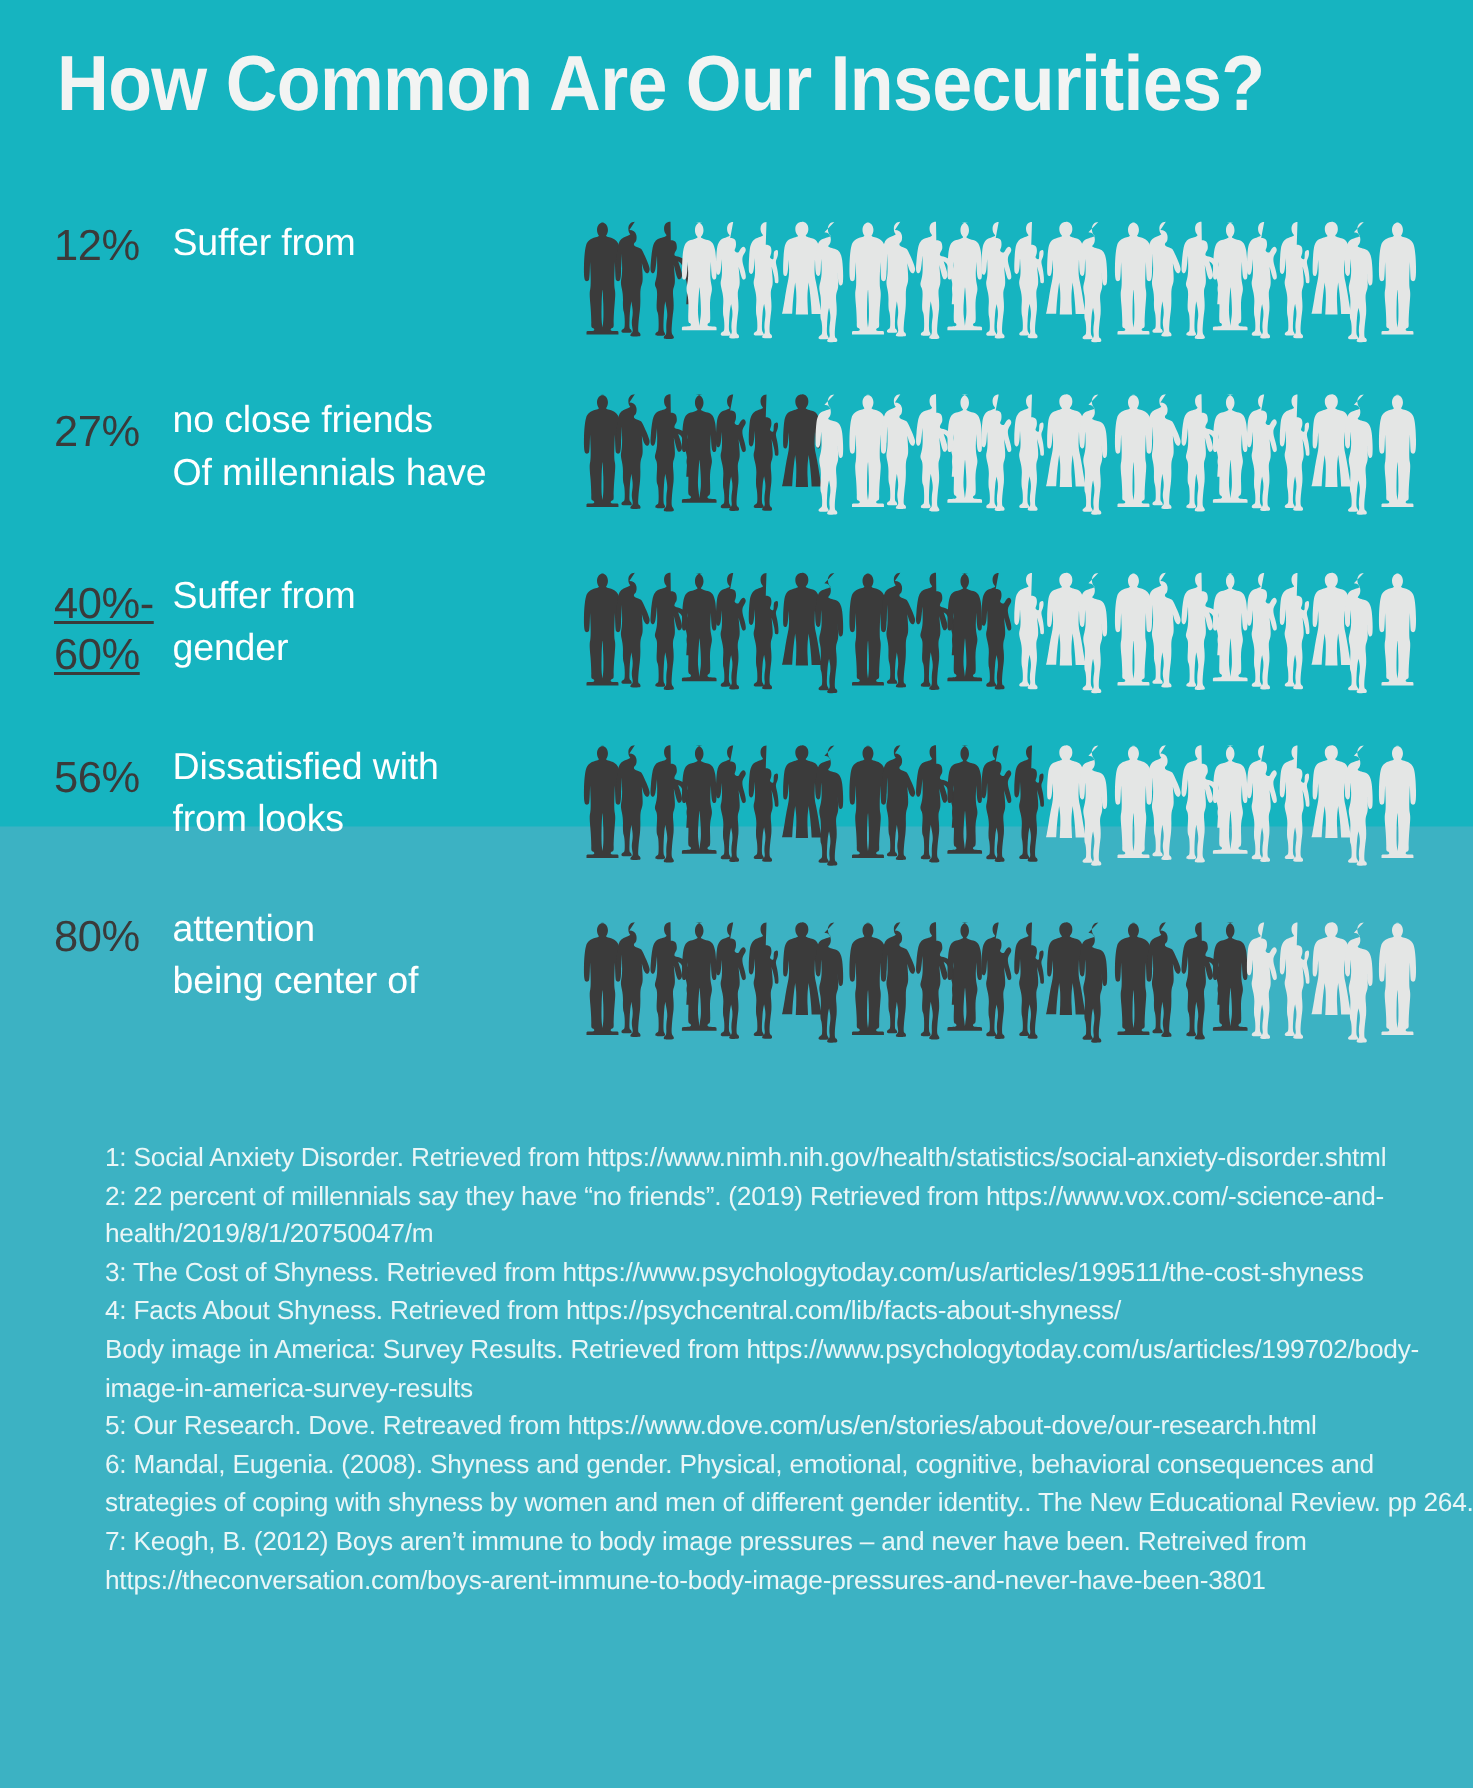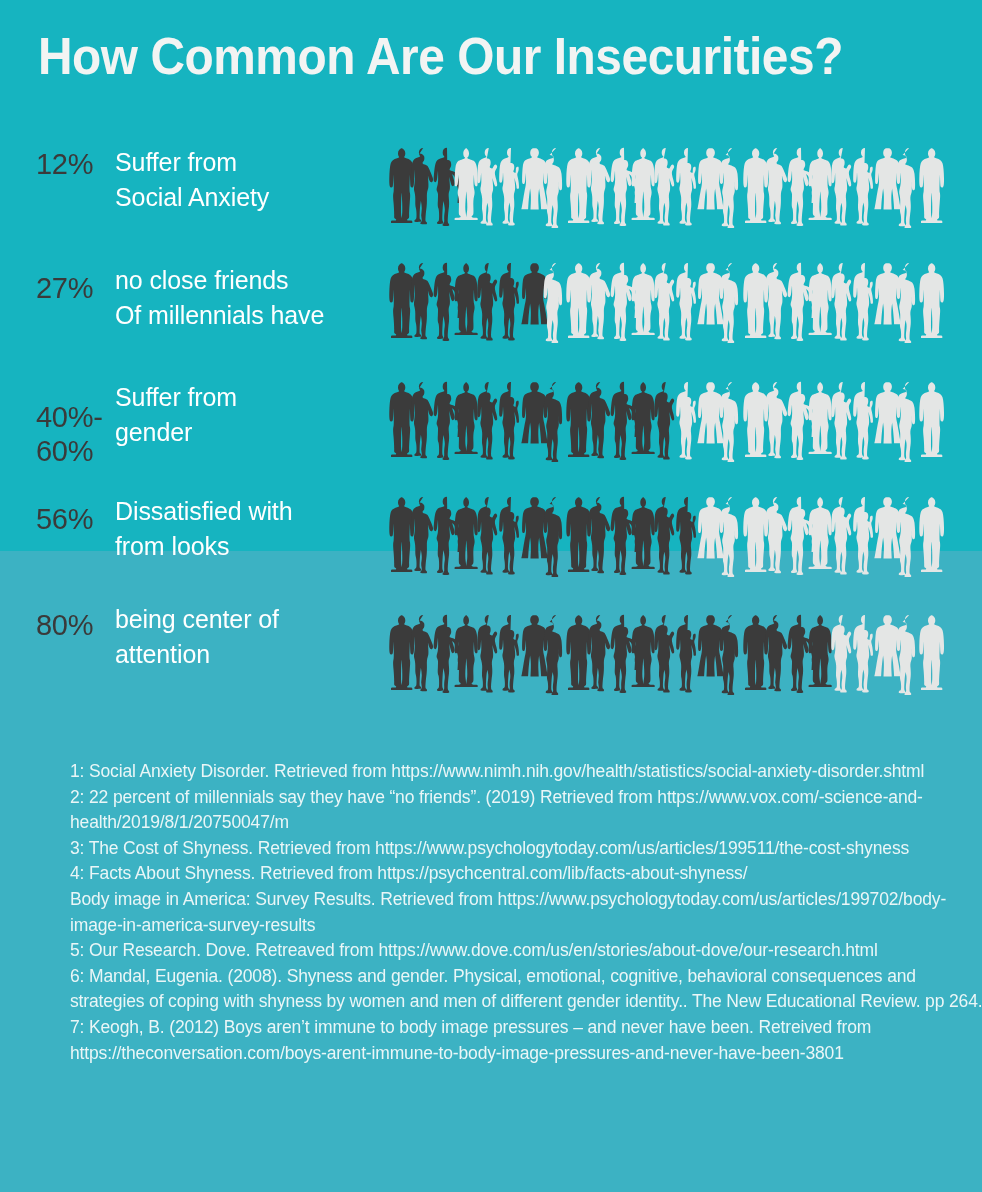--- a/index.html
+++ b/index.html
@@ -123,21 +123,20 @@
   <div class="band-top" style="background: rgb(22, 180, 192);"></div>
   <div class="band-bottom" style="background: rgb(60, 178, 195);"></div>
 
   <div class="title" style="color: rgb(242, 244, 243);">How Common Are Our Insecurities?</div>
 
   <div class="rows">
       <div class="row" style="top: 0px;">
         <div class="pct" style="top: 147px; color: rgb(58, 58, 58);"><span>12%</span></div>
         <div class="label" style="top: 145px; color: rgb(255, 255, 255);">
           <div>Suffer from</div>
-          <div>Social Anxiety</div>
         </div>
         <div class="people" style="top: 143px;">
           <span class="fig" style="width: 22.1px; height: 74px; margin-right: 0px;">
             <svg width="30.0" height="74" viewBox="0 0 30 74" xmlns="http://www.w3.org/2000/svg" style="overflow:visible">
               <path d="M14.8 1.2c-2.9 0-4.8 2.0-4.8 5.0 0 1.6 0.5 3.0 1.3 3.9 -0.4 0.5 -1.1 0.8 -2.2 1.1 -3.5 1.0 -5.6 2.6 -6.4 5.4 -0.8 2.8 -1.3 8.2 -1.4 14.4 -0.1 5.6 0.2 8.6 1.1 9.2 0.8 0.5 1.9 0.2 2.3 -0.7 0.2 -0.5 0.4 -3.2 0.5 -6.3l0.2 -5.6 0.3 7.8c0.2 5.0 0.1 8.6 -0.2 10.2 -0.5 2.4 -0.5 3.6 0.1 10.7 0.4 4.4 0.6 9.6 0.6 11.5 -0.1 3.2 0.0 3.5 1.0 3.9 0.6 0.2 1.0 0.7 1.0 1.1 0 0.6 -0.6 0.8 -2.6 0.8 -2.5 0 -2.6 0.0 -2.6 1.2l0 1.2 5.6 0 5.6 0 -0.1 -1.3c-0.1 -0.8 -0.4 -3.1 -0.7 -5.2 -0.4 -2.8 -0.5 -6.4 -0.3 -13.6 0.2 -5.4 0.4 -9.8 0.6 -9.8 0.1 0 0.3 4.4 0.5 9.8 0.2 7.2 0.1 10.8 -0.3 13.6 -0.3 2.1 -0.6 4.4 -0.7 5.2l-0.1 1.3 5.6 0 5.6 0 0 -1.2c0 -1.2 -0.1 -1.2 -2.6 -1.2 -2.0 0 -2.6 -0.2 -2.6 -0.8 0 -0.4 0.4 -0.9 1.0 -1.1 1.0 -0.4 1.1 -0.7 1.0 -3.9 0 -1.9 0.2 -7.1 0.6 -11.5 0.6 -7.1 0.6 -8.3 0.1 -10.7 -0.3 -1.6 -0.4 -5.2 -0.2 -10.2l0.3 -7.8 0.2 5.6c0.1 3.1 0.3 5.8 0.5 6.3 0.4 0.9 1.5 1.2 2.3 0.7 0.9 -0.6 1.2 -3.6 1.1 -9.2 -0.1 -6.2 -0.6 -11.6 -1.4 -14.4 -0.8 -2.8 -2.9 -4.4 -6.4 -5.4 -1.1 -0.3 -1.8 -0.6 -2.2 -1.1 0.8 -0.9 1.3 -2.3 1.3 -3.9 0 -3.0 -1.9 -5.0 -4.8 -5.0z" fill="#3b3b3b"></path>
             </svg>
           </span>
           <span class="fig" style="width: 22.1px; height: 74px; margin-right: 0px;">
             <svg width="26.0" height="74" viewBox="0 0 26 74" xmlns="http://www.w3.org/2000/svg" style="overflow:visible">
               <path d="M13.2 0.9c-2.6 0 -4.3 1.9 -4.3 4.6 0 1.5 0.5 2.9 1.3 3.7 -0.5 0.5 -1.3 0.9 -2.5 1.3 -2.9 0.9 -4.5 2.4 -5.3 5.0 -0.6 1.9 -1.1 6.0 -1.4 11.3 -0.3 5.0 -0.2 6.6 0.4 7.3 0.9 1.0 2.0 0.7 2.4 -0.7 0.2 -0.6 0.4 -3.3 0.5 -6.1l0.2 -5.1 0.2 6.6c0.1 4.8 0.0 7.4 -0.4 9.6 -0.5 2.7 -0.5 3.6 0.3 7.2 0.6 2.8 0.8 5.5 0.7 8.6 -0.1 2.5 0.1 5.4 0.5 6.5 0.4 1.2 0.7 3.9 0.7 6.6 0 4.1 -0.1 4.6 -1.1 5.1 -0.7 0.3 -1.1 0.9 -1.1 1.5 0 0.9 0.4 1.0 3.5 1.0 3.3 0 3.5 -0.1 3.3 -1.1 -0.1 -0.6 -0.5 -1.3 -0.9 -1.5 -0.6 -0.3 -0.7 -1.7 -0.5 -6.1 0.1 -3.1 0.4 -7.2 0.7 -9.0l0.5 -3.4 0.6 3.9c0.4 2.5 0.4 5.0 0.0 7.2 -0.4 2.2 -0.4 4.2 0.0 6.2 0.5 2.5 0.4 3.1 -0.4 3.9 -0.5 0.5 -0.9 1.2 -0.9 1.6 0 0.5 1.1 0.7 3.4 0.7 3.1 0 3.4 -0.1 3.4 -1.1 0 -0.6 -0.4 -1.3 -0.9 -1.5 -0.7 -0.4 -0.8 -1.6 -0.5 -5.5 0.2 -2.7 0.6 -6.5 0.9 -8.5 0.3 -2.0 0.5 -6.2 0.4 -9.4 -0.1 -4.2 0.1 -6.4 0.8 -8.2 0.8 -2.0 0.9 -3.6 0.6 -8.5l-0.4 -6.1 0.8 2.9c0.5 1.9 1.3 3.2 2.1 3.6 1.1 0.5 1.4 0.3 2.0 -1.1 0.6 -1.6 0.4 -2.3 -1.9 -8.0 -1.4 -3.4 -2.9 -6.5 -3.4 -6.9 -0.5 -0.4 -1.8 -1.0 -2.9 -1.4 -1.4 -0.4 -2.0 -0.9 -2.0 -1.6 0 -0.6 0.3 -1.2 0.7 -1.4 0.9 -0.5 1.4 -3.1 0.9 -5.0 -0.5 -1.9 -2.3 -3.2 -4.6 -3.2z" fill="#3b3b3b"></path>
@@ -388,21 +387,21 @@
             </svg>
           </span>
           <span class="fig" style="width: 22.1px; height: 74px; margin-right: 0px;">
             <svg width="30.0" height="74" viewBox="0 0 30 74" xmlns="http://www.w3.org/2000/svg" style="overflow:visible">
               <path d="M14.8 1.2c-2.9 0-4.8 2.0-4.8 5.0 0 1.6 0.5 3.0 1.3 3.9 -0.4 0.5 -1.1 0.8 -2.2 1.1 -3.5 1.0 -5.6 2.6 -6.4 5.4 -0.8 2.8 -1.3 8.2 -1.4 14.4 -0.1 5.6 0.2 8.6 1.1 9.2 0.8 0.5 1.9 0.2 2.3 -0.7 0.2 -0.5 0.4 -3.2 0.5 -6.3l0.2 -5.6 0.3 7.8c0.2 5.0 0.1 8.6 -0.2 10.2 -0.5 2.4 -0.5 3.6 0.1 10.7 0.4 4.4 0.6 9.6 0.6 11.5 -0.1 3.2 0.0 3.5 1.0 3.9 0.6 0.2 1.0 0.7 1.0 1.1 0 0.6 -0.6 0.8 -2.6 0.8 -2.5 0 -2.6 0.0 -2.6 1.2l0 1.2 5.6 0 5.6 0 -0.1 -1.3c-0.1 -0.8 -0.4 -3.1 -0.7 -5.2 -0.4 -2.8 -0.5 -6.4 -0.3 -13.6 0.2 -5.4 0.4 -9.8 0.6 -9.8 0.1 0 0.3 4.4 0.5 9.8 0.2 7.2 0.1 10.8 -0.3 13.6 -0.3 2.1 -0.6 4.4 -0.7 5.2l-0.1 1.3 5.6 0 5.6 0 0 -1.2c0 -1.2 -0.1 -1.2 -2.6 -1.2 -2.0 0 -2.6 -0.2 -2.6 -0.8 0 -0.4 0.4 -0.9 1.0 -1.1 1.0 -0.4 1.1 -0.7 1.0 -3.9 0 -1.9 0.2 -7.1 0.6 -11.5 0.6 -7.1 0.6 -8.3 0.1 -10.7 -0.3 -1.6 -0.4 -5.2 -0.2 -10.2l0.3 -7.8 0.2 5.6c0.1 3.1 0.3 5.8 0.5 6.3 0.4 0.9 1.5 1.2 2.3 0.7 0.9 -0.6 1.2 -3.6 1.1 -9.2 -0.1 -6.2 -0.6 -11.6 -1.4 -14.4 -0.8 -2.8 -2.9 -4.4 -6.4 -5.4 -1.1 -0.3 -1.8 -0.6 -2.2 -1.1 0.8 -0.9 1.3 -2.3 1.3 -3.9 0 -3.0 -1.9 -5.0 -4.8 -5.0z" fill="#e4e6e5"></path>
             </svg>
           </span>
         </div>
       </div>
       <div class="row" style="top: 0px;">
-        <div class="pct" style="top: 400px; color: rgb(58, 58, 58);"><span>40%-</span><span class="pct-line2">60%</span></div>
+        <div class="pct" style="top: 386px; color: rgb(58, 58, 58); text-decoration: underline;"><span>40%-</span><span class="pct-line2">60%</span></div>
         <div class="label" style="top: 380px; color: rgb(255, 255, 255);">
           <div>Suffer from</div>
           <div>gender</div>
         </div>
         <div class="people" style="top: 377px;">
           <span class="fig" style="width: 22.1px; height: 74px; margin-right: 0px;">
             <svg width="30.0" height="74" viewBox="0 0 30 74" xmlns="http://www.w3.org/2000/svg" style="overflow:visible">
               <path d="M14.8 1.2c-2.9 0-4.8 2.0-4.8 5.0 0 1.6 0.5 3.0 1.3 3.9 -0.4 0.5 -1.1 0.8 -2.2 1.1 -3.5 1.0 -5.6 2.6 -6.4 5.4 -0.8 2.8 -1.3 8.2 -1.4 14.4 -0.1 5.6 0.2 8.6 1.1 9.2 0.8 0.5 1.9 0.2 2.3 -0.7 0.2 -0.5 0.4 -3.2 0.5 -6.3l0.2 -5.6 0.3 7.8c0.2 5.0 0.1 8.6 -0.2 10.2 -0.5 2.4 -0.5 3.6 0.1 10.7 0.4 4.4 0.6 9.6 0.6 11.5 -0.1 3.2 0.0 3.5 1.0 3.9 0.6 0.2 1.0 0.7 1.0 1.1 0 0.6 -0.6 0.8 -2.6 0.8 -2.5 0 -2.6 0.0 -2.6 1.2l0 1.2 5.6 0 5.6 0 -0.1 -1.3c-0.1 -0.8 -0.4 -3.1 -0.7 -5.2 -0.4 -2.8 -0.5 -6.4 -0.3 -13.6 0.2 -5.4 0.4 -9.8 0.6 -9.8 0.1 0 0.3 4.4 0.5 9.8 0.2 7.2 0.1 10.8 -0.3 13.6 -0.3 2.1 -0.6 4.4 -0.7 5.2l-0.1 1.3 5.6 0 5.6 0 0 -1.2c0 -1.2 -0.1 -1.2 -2.6 -1.2 -2.0 0 -2.6 -0.2 -2.6 -0.8 0 -0.4 0.4 -0.9 1.0 -1.1 1.0 -0.4 1.1 -0.7 1.0 -3.9 0 -1.9 0.2 -7.1 0.6 -11.5 0.6 -7.1 0.6 -8.3 0.1 -10.7 -0.3 -1.6 -0.4 -5.2 -0.2 -10.2l0.3 -7.8 0.2 5.6c0.1 3.1 0.3 5.8 0.5 6.3 0.4 0.9 1.5 1.2 2.3 0.7 0.9 -0.6 1.2 -3.6 1.1 -9.2 -0.1 -6.2 -0.6 -11.6 -1.4 -14.4 -0.8 -2.8 -2.9 -4.4 -6.4 -5.4 -1.1 -0.3 -1.8 -0.6 -2.2 -1.1 0.8 -0.9 1.3 -2.3 1.3 -3.9 0 -3.0 -1.9 -5.0 -4.8 -5.0z" fill="#3b3b3b"></path>
             </svg>
           </span>
@@ -658,22 +657,22 @@
           <span class="fig" style="width: 22.1px; height: 74px; margin-right: 0px;">
             <svg width="30.0" height="74" viewBox="0 0 30 74" xmlns="http://www.w3.org/2000/svg" style="overflow:visible">
               <path d="M14.8 1.2c-2.9 0-4.8 2.0-4.8 5.0 0 1.6 0.5 3.0 1.3 3.9 -0.4 0.5 -1.1 0.8 -2.2 1.1 -3.5 1.0 -5.6 2.6 -6.4 5.4 -0.8 2.8 -1.3 8.2 -1.4 14.4 -0.1 5.6 0.2 8.6 1.1 9.2 0.8 0.5 1.9 0.2 2.3 -0.7 0.2 -0.5 0.4 -3.2 0.5 -6.3l0.2 -5.6 0.3 7.8c0.2 5.0 0.1 8.6 -0.2 10.2 -0.5 2.4 -0.5 3.6 0.1 10.7 0.4 4.4 0.6 9.6 0.6 11.5 -0.1 3.2 0.0 3.5 1.0 3.9 0.6 0.2 1.0 0.7 1.0 1.1 0 0.6 -0.6 0.8 -2.6 0.8 -2.5 0 -2.6 0.0 -2.6 1.2l0 1.2 5.6 0 5.6 0 -0.1 -1.3c-0.1 -0.8 -0.4 -3.1 -0.7 -5.2 -0.4 -2.8 -0.5 -6.4 -0.3 -13.6 0.2 -5.4 0.4 -9.8 0.6 -9.8 0.1 0 0.3 4.4 0.5 9.8 0.2 7.2 0.1 10.8 -0.3 13.6 -0.3 2.1 -0.6 4.4 -0.7 5.2l-0.1 1.3 5.6 0 5.6 0 0 -1.2c0 -1.2 -0.1 -1.2 -2.6 -1.2 -2.0 0 -2.6 -0.2 -2.6 -0.8 0 -0.4 0.4 -0.9 1.0 -1.1 1.0 -0.4 1.1 -0.7 1.0 -3.9 0 -1.9 0.2 -7.1 0.6 -11.5 0.6 -7.1 0.6 -8.3 0.1 -10.7 -0.3 -1.6 -0.4 -5.2 -0.2 -10.2l0.3 -7.8 0.2 5.6c0.1 3.1 0.3 5.8 0.5 6.3 0.4 0.9 1.5 1.2 2.3 0.7 0.9 -0.6 1.2 -3.6 1.1 -9.2 -0.1 -6.2 -0.6 -11.6 -1.4 -14.4 -0.8 -2.8 -2.9 -4.4 -6.4 -5.4 -1.1 -0.3 -1.8 -0.6 -2.2 -1.1 0.8 -0.9 1.3 -2.3 1.3 -3.9 0 -3.0 -1.9 -5.0 -4.8 -5.0z" fill="#e4e6e5"></path>
             </svg>
           </span>
         </div>
       </div>
       <div class="row" style="top: 0px;">
         <div class="pct" style="top: 608px; color: rgb(58, 58, 58);"><span>80%</span></div>
         <div class="label" style="top: 602px; color: rgb(255, 255, 255);">
+          <div>attention</div>
           <div>being center of</div>
-          <div>attention</div>
         </div>
         <div class="people" style="top: 610px;">
           <span class="fig" style="width: 22.1px; height: 74px; margin-right: 0px;">
             <svg width="30.0" height="74" viewBox="0 0 30 74" xmlns="http://www.w3.org/2000/svg" style="overflow:visible">
               <path d="M14.8 1.2c-2.9 0-4.8 2.0-4.8 5.0 0 1.6 0.5 3.0 1.3 3.9 -0.4 0.5 -1.1 0.8 -2.2 1.1 -3.5 1.0 -5.6 2.6 -6.4 5.4 -0.8 2.8 -1.3 8.2 -1.4 14.4 -0.1 5.6 0.2 8.6 1.1 9.2 0.8 0.5 1.9 0.2 2.3 -0.7 0.2 -0.5 0.4 -3.2 0.5 -6.3l0.2 -5.6 0.3 7.8c0.2 5.0 0.1 8.6 -0.2 10.2 -0.5 2.4 -0.5 3.6 0.1 10.7 0.4 4.4 0.6 9.6 0.6 11.5 -0.1 3.2 0.0 3.5 1.0 3.9 0.6 0.2 1.0 0.7 1.0 1.1 0 0.6 -0.6 0.8 -2.6 0.8 -2.5 0 -2.6 0.0 -2.6 1.2l0 1.2 5.6 0 5.6 0 -0.1 -1.3c-0.1 -0.8 -0.4 -3.1 -0.7 -5.2 -0.4 -2.8 -0.5 -6.4 -0.3 -13.6 0.2 -5.4 0.4 -9.8 0.6 -9.8 0.1 0 0.3 4.4 0.5 9.8 0.2 7.2 0.1 10.8 -0.3 13.6 -0.3 2.1 -0.6 4.4 -0.7 5.2l-0.1 1.3 5.6 0 5.6 0 0 -1.2c0 -1.2 -0.1 -1.2 -2.6 -1.2 -2.0 0 -2.6 -0.2 -2.6 -0.8 0 -0.4 0.4 -0.9 1.0 -1.1 1.0 -0.4 1.1 -0.7 1.0 -3.9 0 -1.9 0.2 -7.1 0.6 -11.5 0.6 -7.1 0.6 -8.3 0.1 -10.7 -0.3 -1.6 -0.4 -5.2 -0.2 -10.2l0.3 -7.8 0.2 5.6c0.1 3.1 0.3 5.8 0.5 6.3 0.4 0.9 1.5 1.2 2.3 0.7 0.9 -0.6 1.2 -3.6 1.1 -9.2 -0.1 -6.2 -0.6 -11.6 -1.4 -14.4 -0.8 -2.8 -2.9 -4.4 -6.4 -5.4 -1.1 -0.3 -1.8 -0.6 -2.2 -1.1 0.8 -0.9 1.3 -2.3 1.3 -3.9 0 -3.0 -1.9 -5.0 -4.8 -5.0z" fill="#3b3b3b"></path>
             </svg>
           </span>
           <span class="fig" style="width: 22.1px; height: 74px; margin-right: 0px;">
             <svg width="26.0" height="74" viewBox="0 0 26 74" xmlns="http://www.w3.org/2000/svg" style="overflow:visible">
               <path d="M13.2 0.9c-2.6 0 -4.3 1.9 -4.3 4.6 0 1.5 0.5 2.9 1.3 3.7 -0.5 0.5 -1.3 0.9 -2.5 1.3 -2.9 0.9 -4.5 2.4 -5.3 5.0 -0.6 1.9 -1.1 6.0 -1.4 11.3 -0.3 5.0 -0.2 6.6 0.4 7.3 0.9 1.0 2.0 0.7 2.4 -0.7 0.2 -0.6 0.4 -3.3 0.5 -6.1l0.2 -5.1 0.2 6.6c0.1 4.8 0.0 7.4 -0.4 9.6 -0.5 2.7 -0.5 3.6 0.3 7.2 0.6 2.8 0.8 5.5 0.7 8.6 -0.1 2.5 0.1 5.4 0.5 6.5 0.4 1.2 0.7 3.9 0.7 6.6 0 4.1 -0.1 4.6 -1.1 5.1 -0.7 0.3 -1.1 0.9 -1.1 1.5 0 0.9 0.4 1.0 3.5 1.0 3.3 0 3.5 -0.1 3.3 -1.1 -0.1 -0.6 -0.5 -1.3 -0.9 -1.5 -0.6 -0.3 -0.7 -1.7 -0.5 -6.1 0.1 -3.1 0.4 -7.2 0.7 -9.0l0.5 -3.4 0.6 3.9c0.4 2.5 0.4 5.0 0.0 7.2 -0.4 2.2 -0.4 4.2 0.0 6.2 0.5 2.5 0.4 3.1 -0.4 3.9 -0.5 0.5 -0.9 1.2 -0.9 1.6 0 0.5 1.1 0.7 3.4 0.7 3.1 0 3.4 -0.1 3.4 -1.1 0 -0.6 -0.4 -1.3 -0.9 -1.5 -0.7 -0.4 -0.8 -1.6 -0.5 -5.5 0.2 -2.7 0.6 -6.5 0.9 -8.5 0.3 -2.0 0.5 -6.2 0.4 -9.4 -0.1 -4.2 0.1 -6.4 0.8 -8.2 0.8 -2.0 0.9 -3.6 0.6 -8.5l-0.4 -6.1 0.8 2.9c0.5 1.9 1.3 3.2 2.1 3.6 1.1 0.5 1.4 0.3 2.0 -1.1 0.6 -1.6 0.4 -2.3 -1.9 -8.0 -1.4 -3.4 -2.9 -6.5 -3.4 -6.9 -0.5 -0.4 -1.8 -1.0 -2.9 -1.4 -1.4 -0.4 -2.0 -0.9 -2.0 -1.6 0 -0.6 0.3 -1.2 0.7 -1.4 0.9 -0.5 1.4 -3.1 0.9 -5.0 -0.5 -1.9 -2.3 -3.2 -4.6 -3.2z" fill="#3b3b3b"></path>

